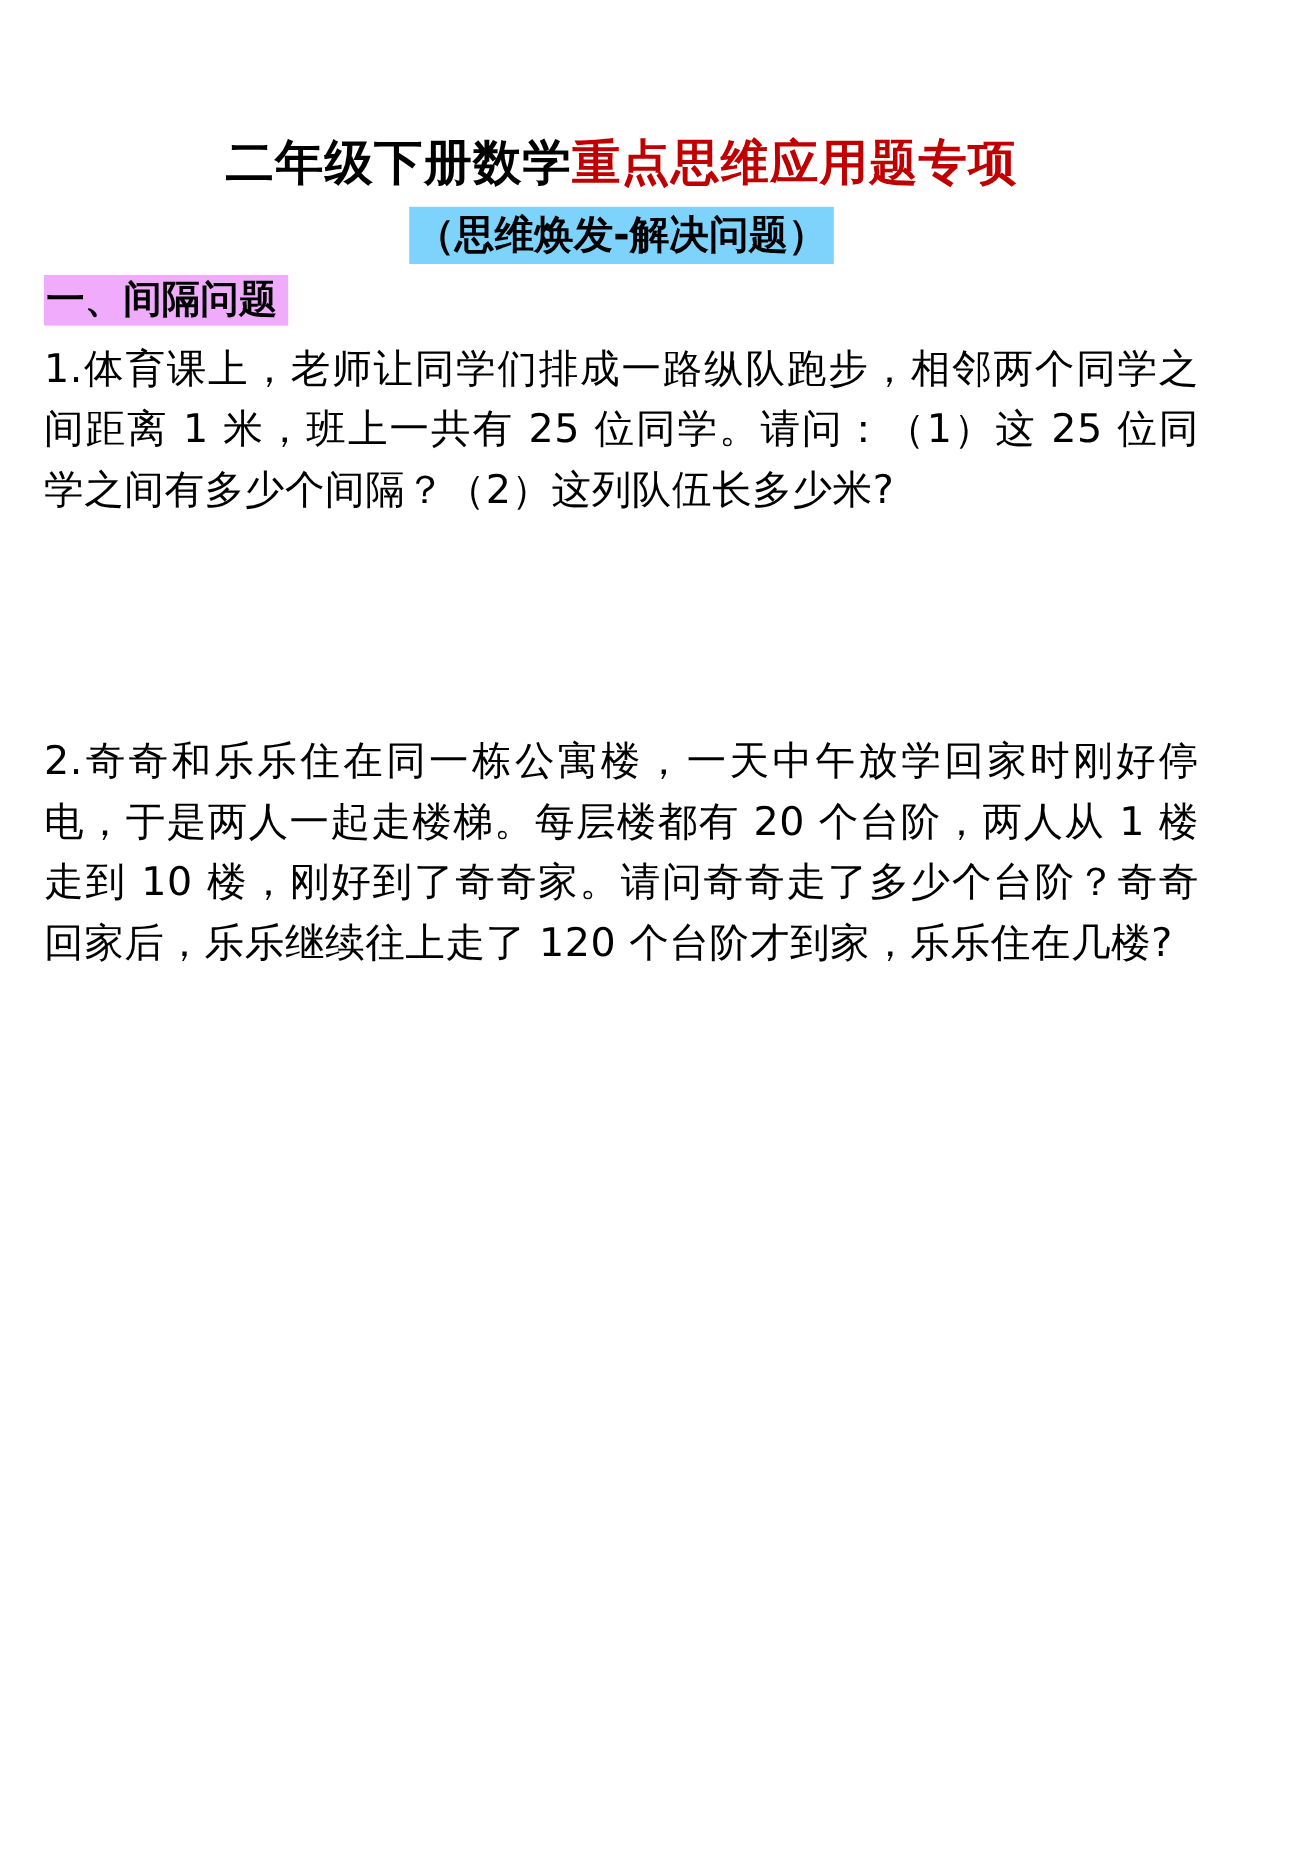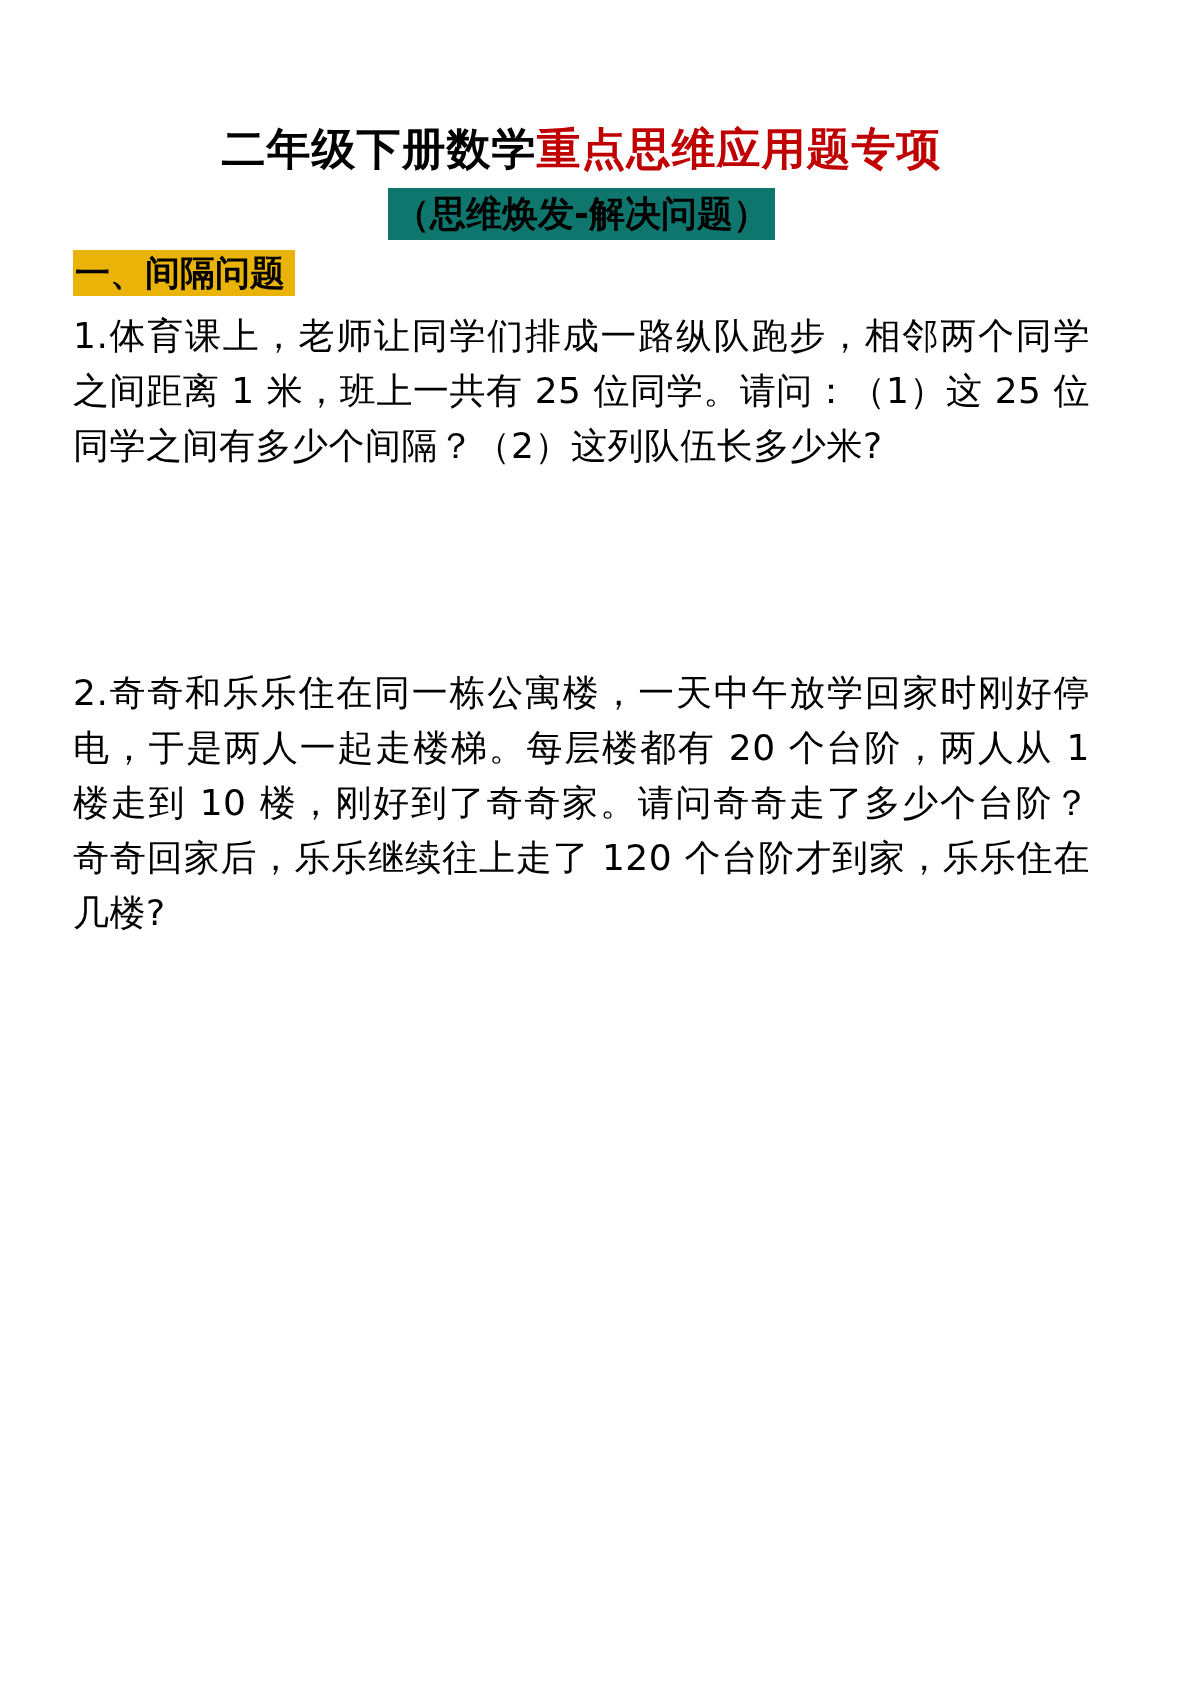--- a/index.html
+++ b/index.html
@@ -8,50 +8,50 @@
     position: relative;
     width: 1191px;
     height: 1684px;
     margin: 0 auto;
     background: #ffffff;
     font-family: "DejaVu Sans", sans-serif;
     color: #000000;
     overflow: hidden;
   }
   .content {
-    padding: 0 101px 0 73px;
+    padding: 0 101px 0 40px;
   }
   .doc-title {
     margin-top: 118px;
     text-align: center;
     font-size: 44px;
     font-weight: bold;
     letter-spacing: 1px;
     line-height: 62px;
     white-space: nowrap;
   }
   .doc-title .title-red { color: #C00000; }
   .subtitle-row {
     text-align: center;
     margin-top: 8px;
   }
   .subtitle-highlight {
     display: inline-block;
-    background: #0f766e;
+    background: #7dd3fc;
     font-size: 36px;
     font-weight: bold;
     line-height: 48px;
     padding: 2px 6px;
   }
   .section-row {
     margin-top: 10px;
   }
   .section-heading {
     display: inline-block;
-    background: #eab308;
+    background: #f0abfc;
     color: #000000;
     font-size: 35px;
     font-weight: bold;
     line-height: 44px;
     padding: 1px 10px 1px 2px;
   }
   .problem {
     font-size: 36px;
     line-height: 55px;
     text-align: justify;

